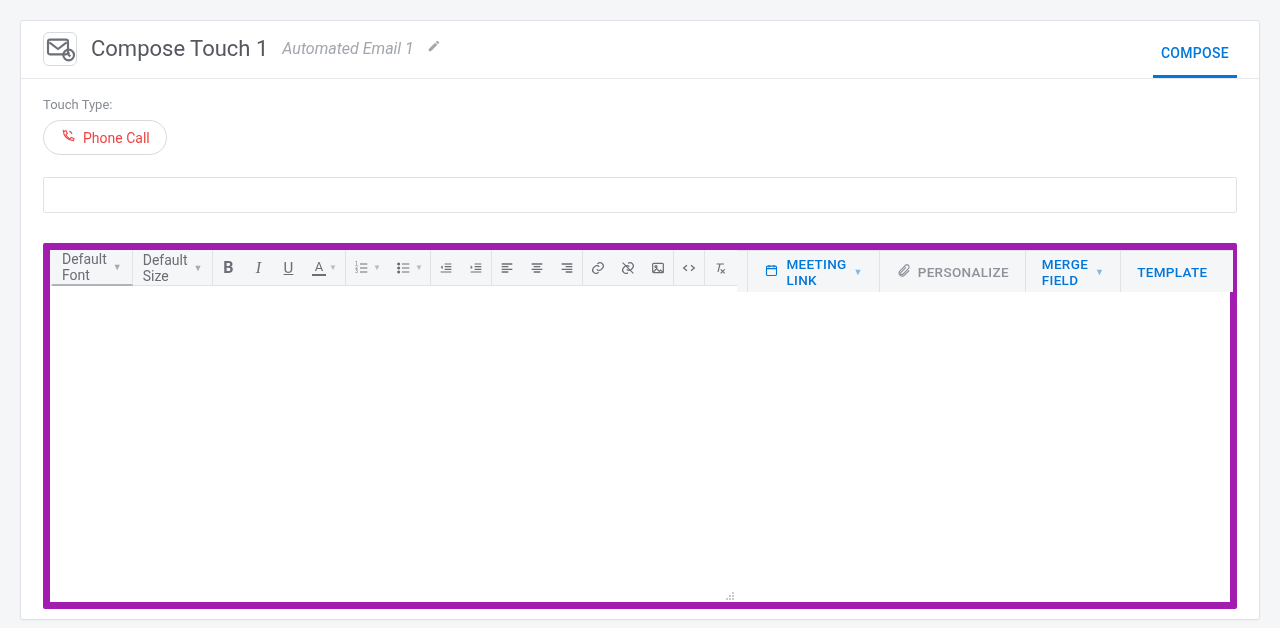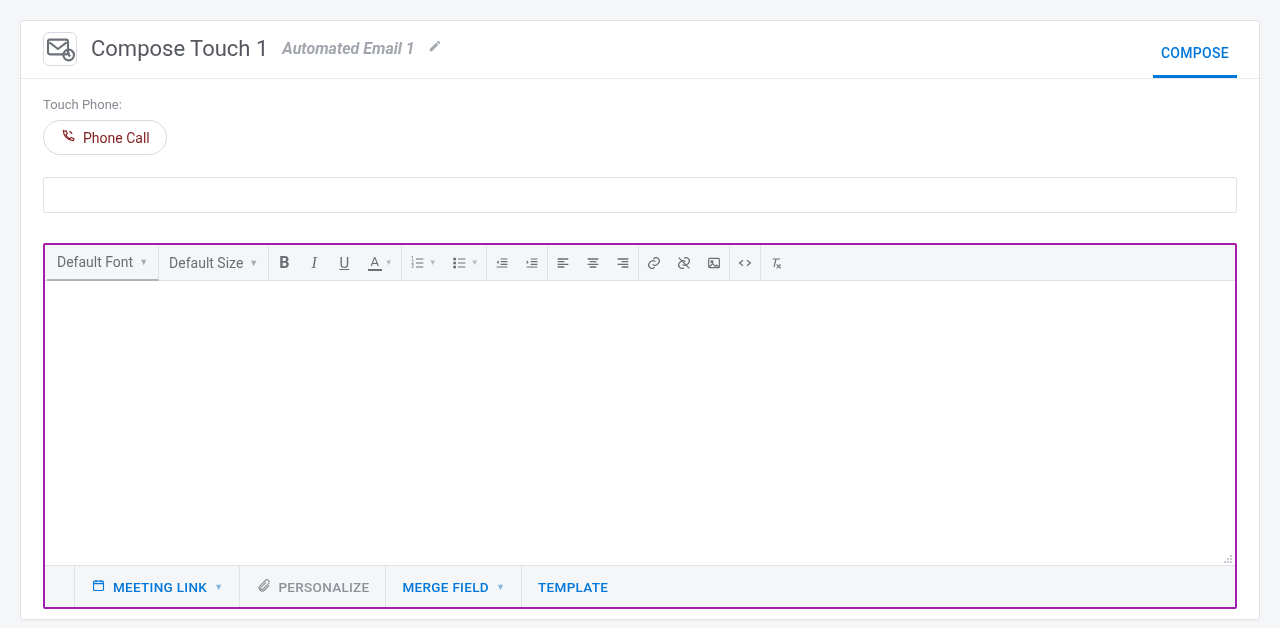--- a/index.html
+++ b/index.html
@@ -47,21 +47,20 @@
   }
   .title {
     font-size: 22px;
     font-weight: 400;
     color: #54575e;
   }
   .subtitle-group {
     display: flex;
     gap: 13px;
     color: #a2a6ad;
-    font-weight: bold;
   }
   .subtitle {
     font-size: 16px;
     font-style: italic;
     color: #a2a6ad;
   }
   .tabs {
     display: flex;
     gap: 60px;
     align-self: stretch;
@@ -100,43 +99,43 @@
   .pill {
     display: inline-flex;
     align-items: center;
     gap: 7px;
     border-radius: 999px;
     padding: 7px 16px;
     font-size: 14px;
     cursor: pointer;
     border: 1px solid #d6d9dd;
     background: #fff;
-    color: #7f1d1d;
+    color: #ef4444;
   }
   .pill.active {
     background: #0083c8;
     border-color: #0083c8;
     color: #fff;
   }
   .pill svg { width: 16px; height: 16px; }
   .subject-input {
     width: 100%;
     border: 1px solid #e0e2e6;
     border-radius: 2px;
     padding: 9px 10px;
     font-size: 14px;
     outline: none;
     margin-bottom: 30px;
   }
   
   .editor {
-    border: 2px solid #a21caf;
+    border: 7px solid #a21caf;
     border-radius: 2px;
     display: flex;
-    flex-direction: column;
+    flex-direction: row;
     flex: 1;
     min-height: 300px;
   }
   .toolbar {
     display: flex;
     align-items: center;
     background: #f5f6f8;
     border-bottom: 1px solid #e0e2e6;
     height: 36px;
     padding: 0 2px;
@@ -215,21 +214,20 @@
     width: 16px; height: 16px;
     border-radius: 50%;
     background: #b9bdc3;
   }
   .sig-label { font-size: 14px; color: #5c6068; }
   .create-link { color: #0077db; font-size: 14px; cursor: pointer; }
   .footer-right {
     display: flex;
     align-items: stretch;
     height: 100%;
-    margin-left: 19px;
   }
   .f-btn {
     display: flex;
     align-items: center;
     gap: 7px;
     padding: 0 16px;
     border-left: 1px solid #e0e2e6;
     color: #0077db;
     font-size: 13.5px;
     font-weight: 500;
@@ -269,21 +267,21 @@
               </svg>
           </span>
         </div>
       </div>
       <div class="tabs">
         <div class="tab active">COMPOSE</div>
       </div>
     </div>
 
     <div class="card-body">
-      <div class="label">Touch Phone:</div>
+      <div class="label">Touch Type:</div>
       <div class="touch-type-row">
         <div class="pill">
           <span>
             <svg viewBox="0 0 24 24" fill="none" stroke="currentColor" stroke-width="1.7">
               <path d="M5 4c0 8 7 15 15 15l1-3-4-2-2 2c-3-1-5-3-6-6l2-2-2-4-3 1z"></path>
               <path d="M14 5c2 .4 3.6 2 4 4"></path>
             </svg>
           </span>
           <span>Phone Call</span>
         </div>

